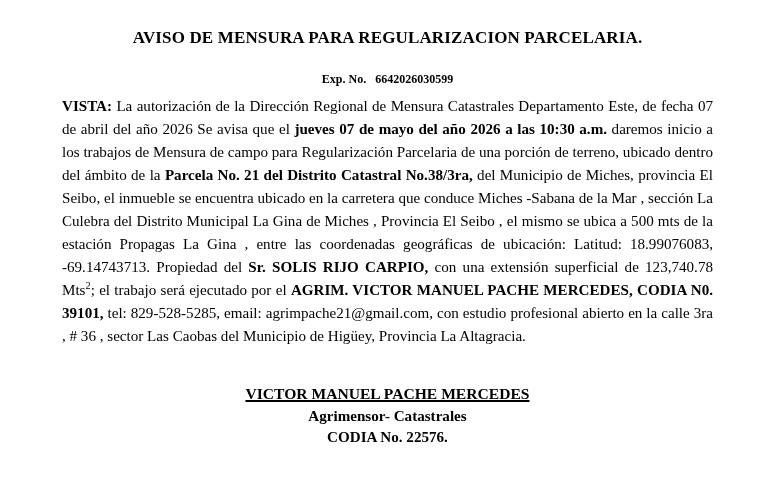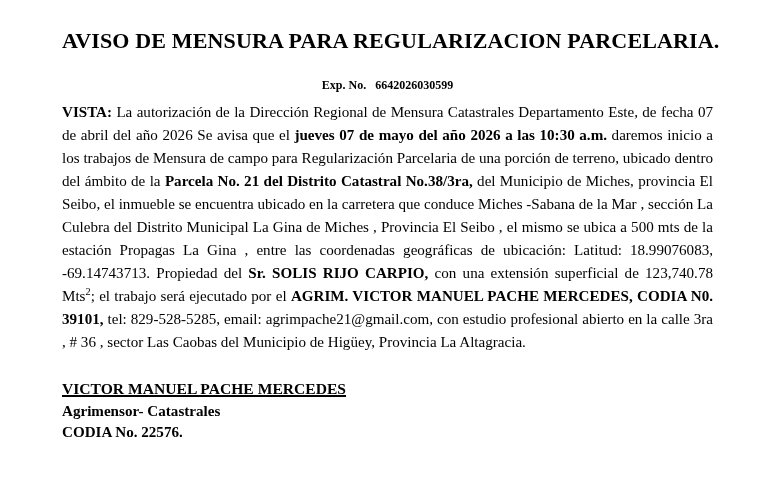--- a/index.html
+++ b/index.html
@@ -23,21 +23,21 @@
   }
   .content {
     position: absolute;
     left: 62px;
     top: 0;
     width: 651px;
   }
   .doc-title {
     text-align: center;
     font-weight: bold;
-    font-size: 22px;
+    font-size: 17px;
     letter-spacing: 0.15px;
     margin-top: 28px;
     line-height: 1.2;
     white-space: nowrap;
   }
   .exp-line {
     text-align: center;
     font-weight: bold;
     font-size: 12px;
     margin-top: 24px;
@@ -48,22 +48,22 @@
     font-size: 15.1px;
     line-height: 1.52;
     text-align: justify;
     text-justify: inter-word;
     hyphens: none;
   }
   .body-par b {
     font-weight: bold;
   }
   .sig-block {
-    margin-top: 24px;
-    text-align: left;
+    margin-top: 35px;
+    text-align: center;
     line-height: 1.34;
   }
   .sig-name {
     font-weight: bold;
     font-size: 15.6px;
     text-decoration: underline;
     text-decoration-thickness: 2px;
     text-underline-offset: 1px;
     display: inline-block;
   }

